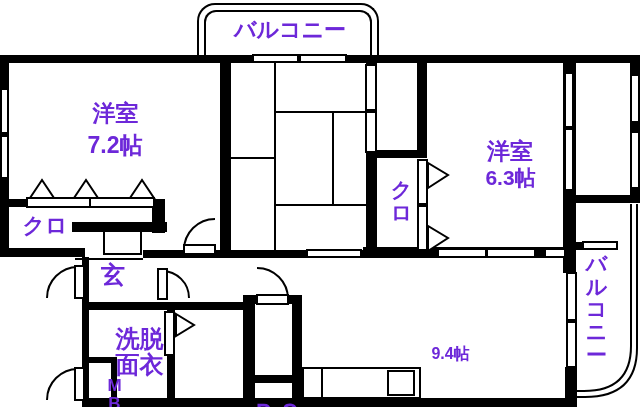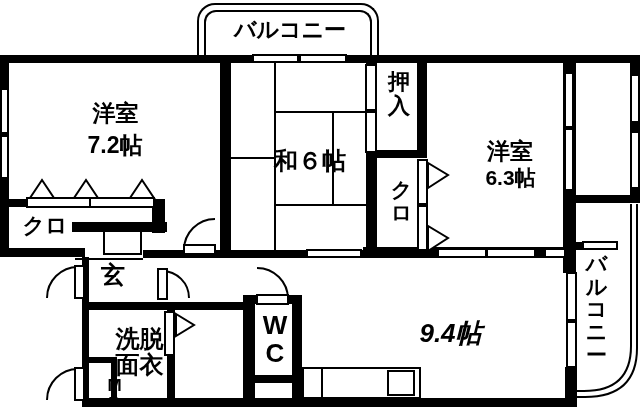--- a/index.html
+++ b/index.html
@@ -1,18 +1,18 @@
 <!DOCTYPE html>
 <html><head>
 <meta charset="utf-8">
 <style>
   html,body{margin:0;padding:0;background:#fff;}
   *{box-sizing:border-box;}
   .plan{position:relative;width:640px;height:407px;background:#fff;overflow:hidden;
-        font-family:"Liberation Sans","DejaVu Sans",sans-serif;color:#000000;}
+        font-family:"Liberation Sans","DejaVu Sans",sans-serif;color:#6d28d9;}
   .w{position:absolute;background:#000;}
   .tl{position:absolute;background:#000;}
   .win{position:absolute;background:#fff;border:2px solid #000;}
   .thin{position:absolute;background:#fff;border:2px solid #000;}
   .lbl{position:absolute;font-weight:bold;text-align:center;line-height:1.15;white-space:nowrap;}
   .stack{white-space:normal;word-break:break-all;line-height:1.08;}
   .balc{position:absolute;background:#fff;border:2px solid #000;border-bottom:none;}
   svg.overlay{position:absolute;left:0;top:0;pointer-events:none;}
 </style>
 </head>
@@ -112,27 +112,24 @@
     <rect x="165" y="312" width="9" height="43" fill="#fff" stroke="#000" stroke-width="2"></rect>
     <polygon points="176,314 176,336 194,325" fill="#fff" stroke="#000" stroke-width="2"></polygon>
 
     <path d="M 637 204 L 637 348 Q 637 397 585 397 L 577 397" fill="none" stroke="#000" stroke-width="2"></path>
     <path d="M 631 204 L 631 346 Q 631 391 584 391 L 577 391" fill="none" stroke="#000" stroke-width="2"></path>
   </svg>
 
   <div class="lbl" style="left:210px;top:17px;width:160px;font-size:22px;">バルコニー</div>
   <div class="lbl" style="left:58px;top:100px;width:115px;font-size:23px;">洋室</div>
   <div class="lbl" style="left:55px;top:132px;width:120px;font-size:23px;">7.2帖</div>
-  <div class="lbl" style="left:240px;top:147px;width:140px;font-size:24px;">和６帖</div>
-  <div class="lbl stack" style="left:386px;top:70px;width:26px;font-size:22px;">押入</div>
   <div class="lbl stack" style="left:389px;top:179px;width:25px;font-size:21px;">クロ</div>
   <div class="lbl" style="left:475px;top:138px;width:70px;font-size:23px;">洋室</div>
   <div class="lbl" style="left:468px;top:166px;width:85px;font-size:21px;">6.3帖</div>
   <div class="lbl stack" style="left:584px;top:253px;width:25px;font-size:21px;">バルコニー</div>
   <div class="lbl" style="left:98px;top:261px;width:30px;font-size:24px;">玄</div>
   <div class="lbl" style="left:17px;top:213px;width:56px;font-size:22px;">クロ</div>
   <div class="lbl stack" style="left:112px;top:326px;width:55px;font-size:24px;">洗脱面衣</div>
-  <div class="lbl stack" style="left:261px;top:311px;width:28px;font-size:26px;">WC</div>
   <div class="lbl" style="left:251px;top:399px;width:44px;font-size:26px;">ＰＳ</div>
   <div class="lbl stack" style="left:89px;top:377px;width:19px;font-size:17px;margin-left:16px;">MB</div>
-  <div class="lbl" style="left:408px;top:319px;width:85px;font-size:26px;font-style:italic;">9.4帖</div>
+  <div class="lbl" style="left:408px;top:345px;width:85px;font-size:16px;">9.4帖</div>
 
 </div>
 
 </body></html>

